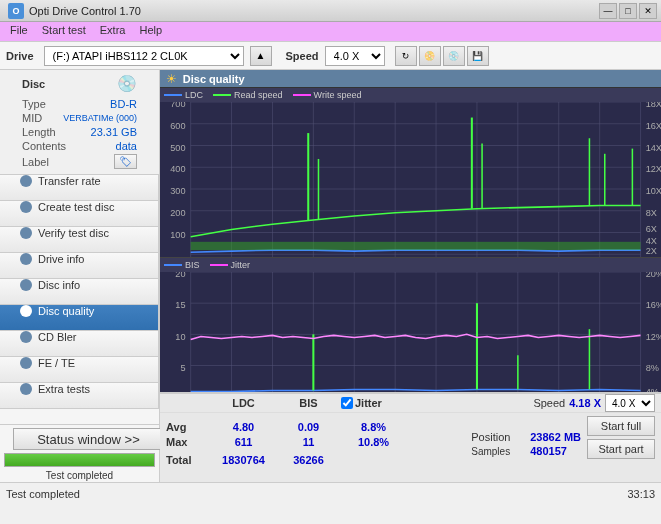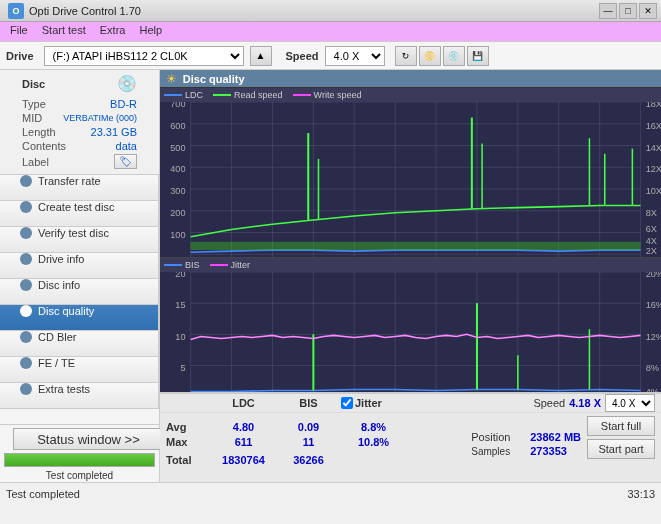--- a/index.html
+++ b/index.html
@@ -587,21 +587,21 @@
 
         <div style="display:flex; flex-direction:column; gap:2px; padding:3px 6px; min-width:180px; align-items:flex-end;">
           <div style="display:flex; gap:6px; align-items:flex-end; width:100%;">
             <div style="flex:1;">
               <div style="display:flex; gap:4px; align-items:center; margin-bottom:2px;">
                 <span style="color:#333; font-size:11px; width:55px;">Position</span>
                 <span style="color:#0000cc; font-weight:bold; font-size:11px;">23862 MB</span>
               </div>
               <div style="display:flex; gap:4px; align-items:center; margin-bottom:2px;">
                 <span style="color:#333; font-size:10px; width:55px;">Samples</span>
-                <span style="color:#0000cc; font-weight:bold; font-size:11px;">273353</span>
+                <span style="color:#0000cc; font-weight:bold; font-size:11px;">480157</span>
               </div>
             </div>
             <div style="display:flex; flex-direction:column; gap:3px;">
               <button class="start-btn">Start full</button>
               <button class="start-btn">Start part</button>
             </div>
           </div>
         </div>
       </div>
     </div>

